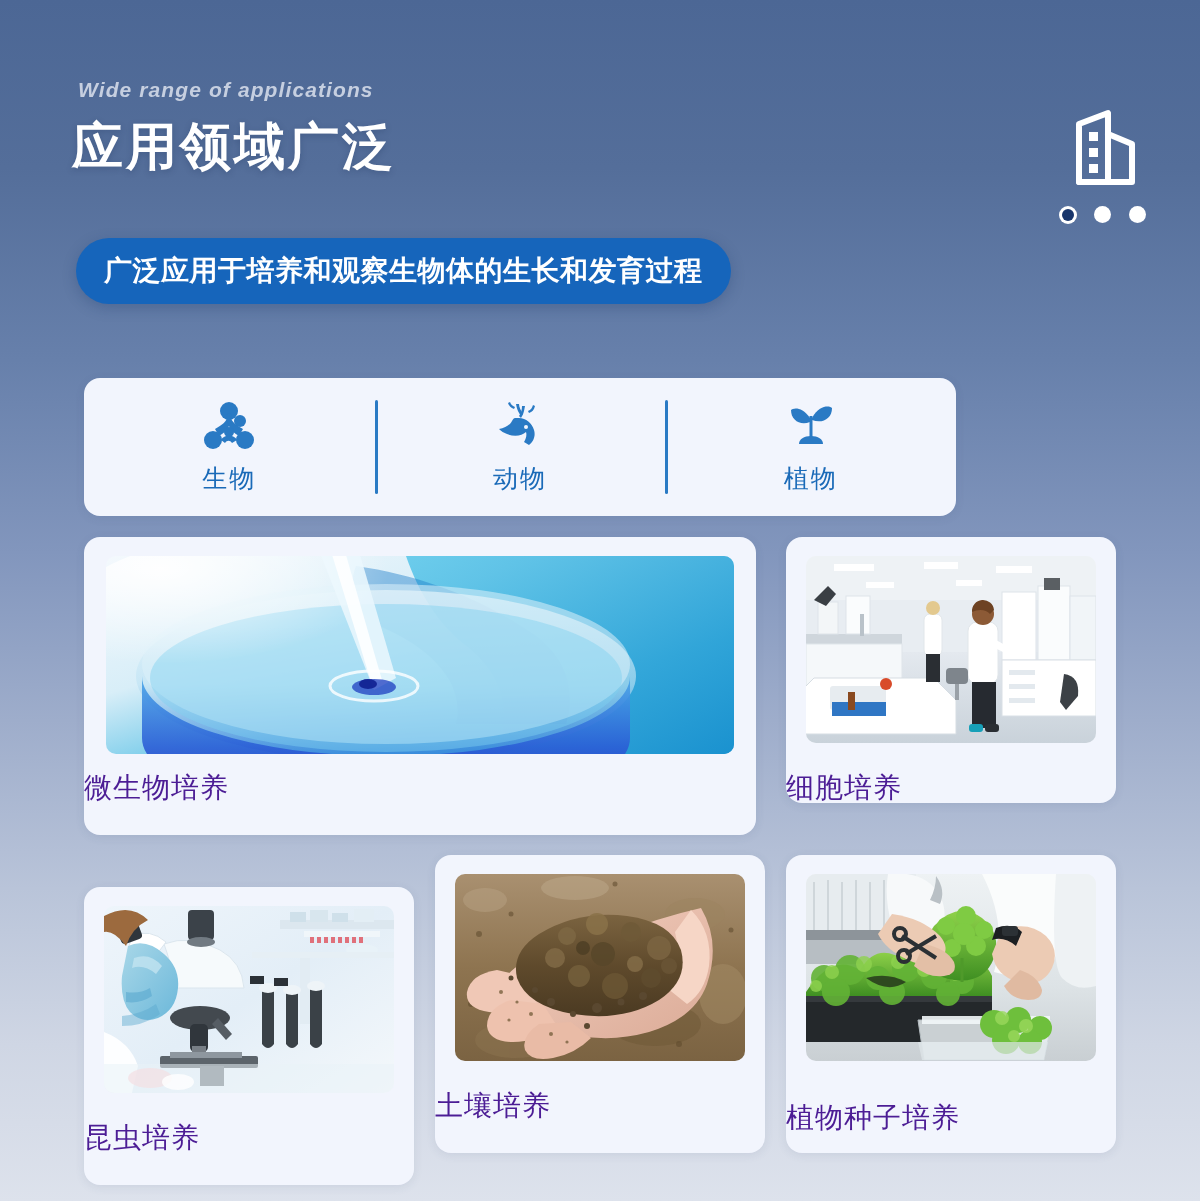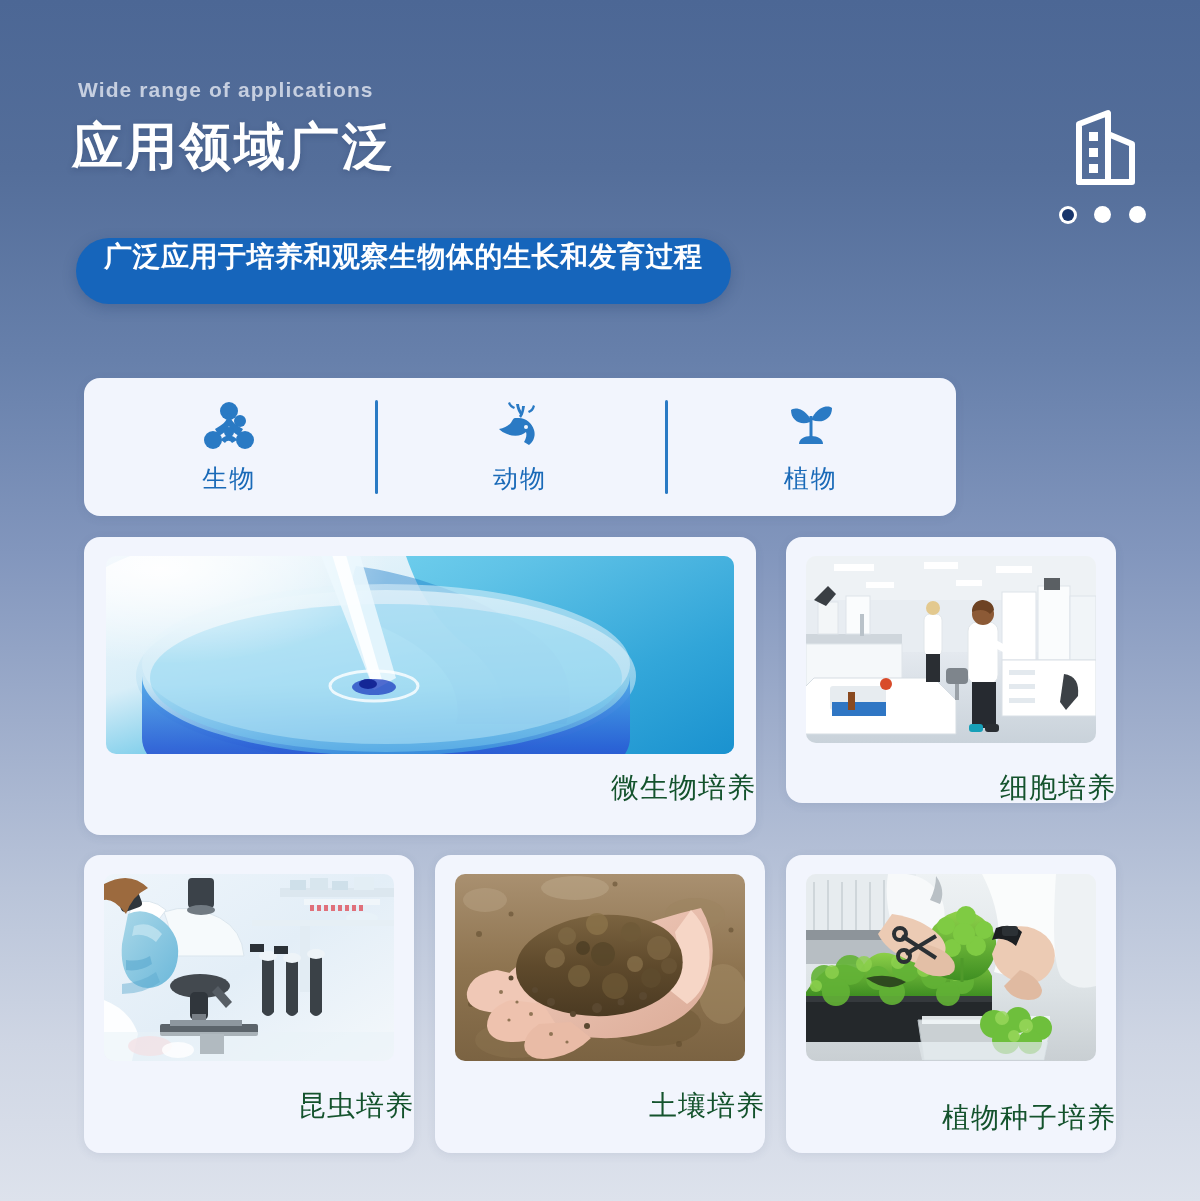--- a/index.html
+++ b/index.html
@@ -24,20 +24,21 @@
     position: relative;
   }
 
   
   .header { position: absolute; left: 0; top: 0; width: 1200px; height: 340px; }
 
   .eyebrow {
     position: absolute;
     left: 78px; top: 78px;
     font-size: 21px;
+    font-style: italic;
     font-weight: bold;
     letter-spacing: 1.1px;
     color: #c6cfe0;
     white-space: nowrap;
   }
 
   .main-title {
     position: absolute;
     left: 72px; top: 113px;
     font-size: 51px;
@@ -49,20 +50,21 @@
   }
 
   .sub-banner {
     position: absolute;
     left: 76px; top: 238px;
     height: 66px;
     padding: 0 28px;
     border-radius: 33px;
     background: #1665bb;
     display: flex;
+    align-items: center;
     box-shadow: 0 4px 14px rgba(20,50,100,.25);
   }
   .sub-banner-text {
     font-size: 28px;
     font-weight: bold;
     color: #ffffff;
     letter-spacing: .5px;
     white-space: nowrap;
   }
 
@@ -125,37 +127,37 @@
     overflow: hidden;
   }
   .card .thumb {
     position: absolute;
     border-radius: 10px;
     overflow: hidden;
   }
   .card .caption {
     position: absolute;
     left: 0; right: 0;
-    text-align: right;
+    text-align: left;
     font-size: 28px;
-    color: #14532d;
+    color: #4c1d95;
     letter-spacing: 1px;
     white-space: nowrap;
   }
 
   
   #card-micro   { left: 84px;  top: 537px;  width: 672px; height: 298px; }
   #card-micro .thumb   { left: 22px; top: 19px; width: 628px; height: 198px; }
   #card-micro .caption { top: 232px; }
 
   #card-cell    { left: 786px; top: 537px;  width: 330px; height: 266px; }
   #card-cell .thumb    { left: 20px; top: 19px; width: 290px; height: 187px; }
   #card-cell .caption  { top: 232px; }
 
-  #card-insect  { left: 84px;  top: 855px;  width: 330px; height: 298px; }
+  #card-insect  { left: 84px;  top: 887px;  width: 330px; height: 298px; }
   #card-insect .thumb  { left: 20px; top: 19px; width: 290px; height: 187px; }
   #card-insect .caption{ top: 232px; }
 
   #card-soil    { left: 435px; top: 855px;  width: 330px; height: 298px; }
   #card-soil .thumb    { left: 20px; top: 19px; width: 290px; height: 187px; }
   #card-soil .caption  { top: 232px; }
 
   #card-seed    { left: 786px; top: 855px;  width: 330px; height: 298px; }
   #card-seed .thumb    { left: 20px; top: 19px; width: 290px; height: 187px; }
   #card-seed .caption  { top: 216px; margin-top: 28px; }

